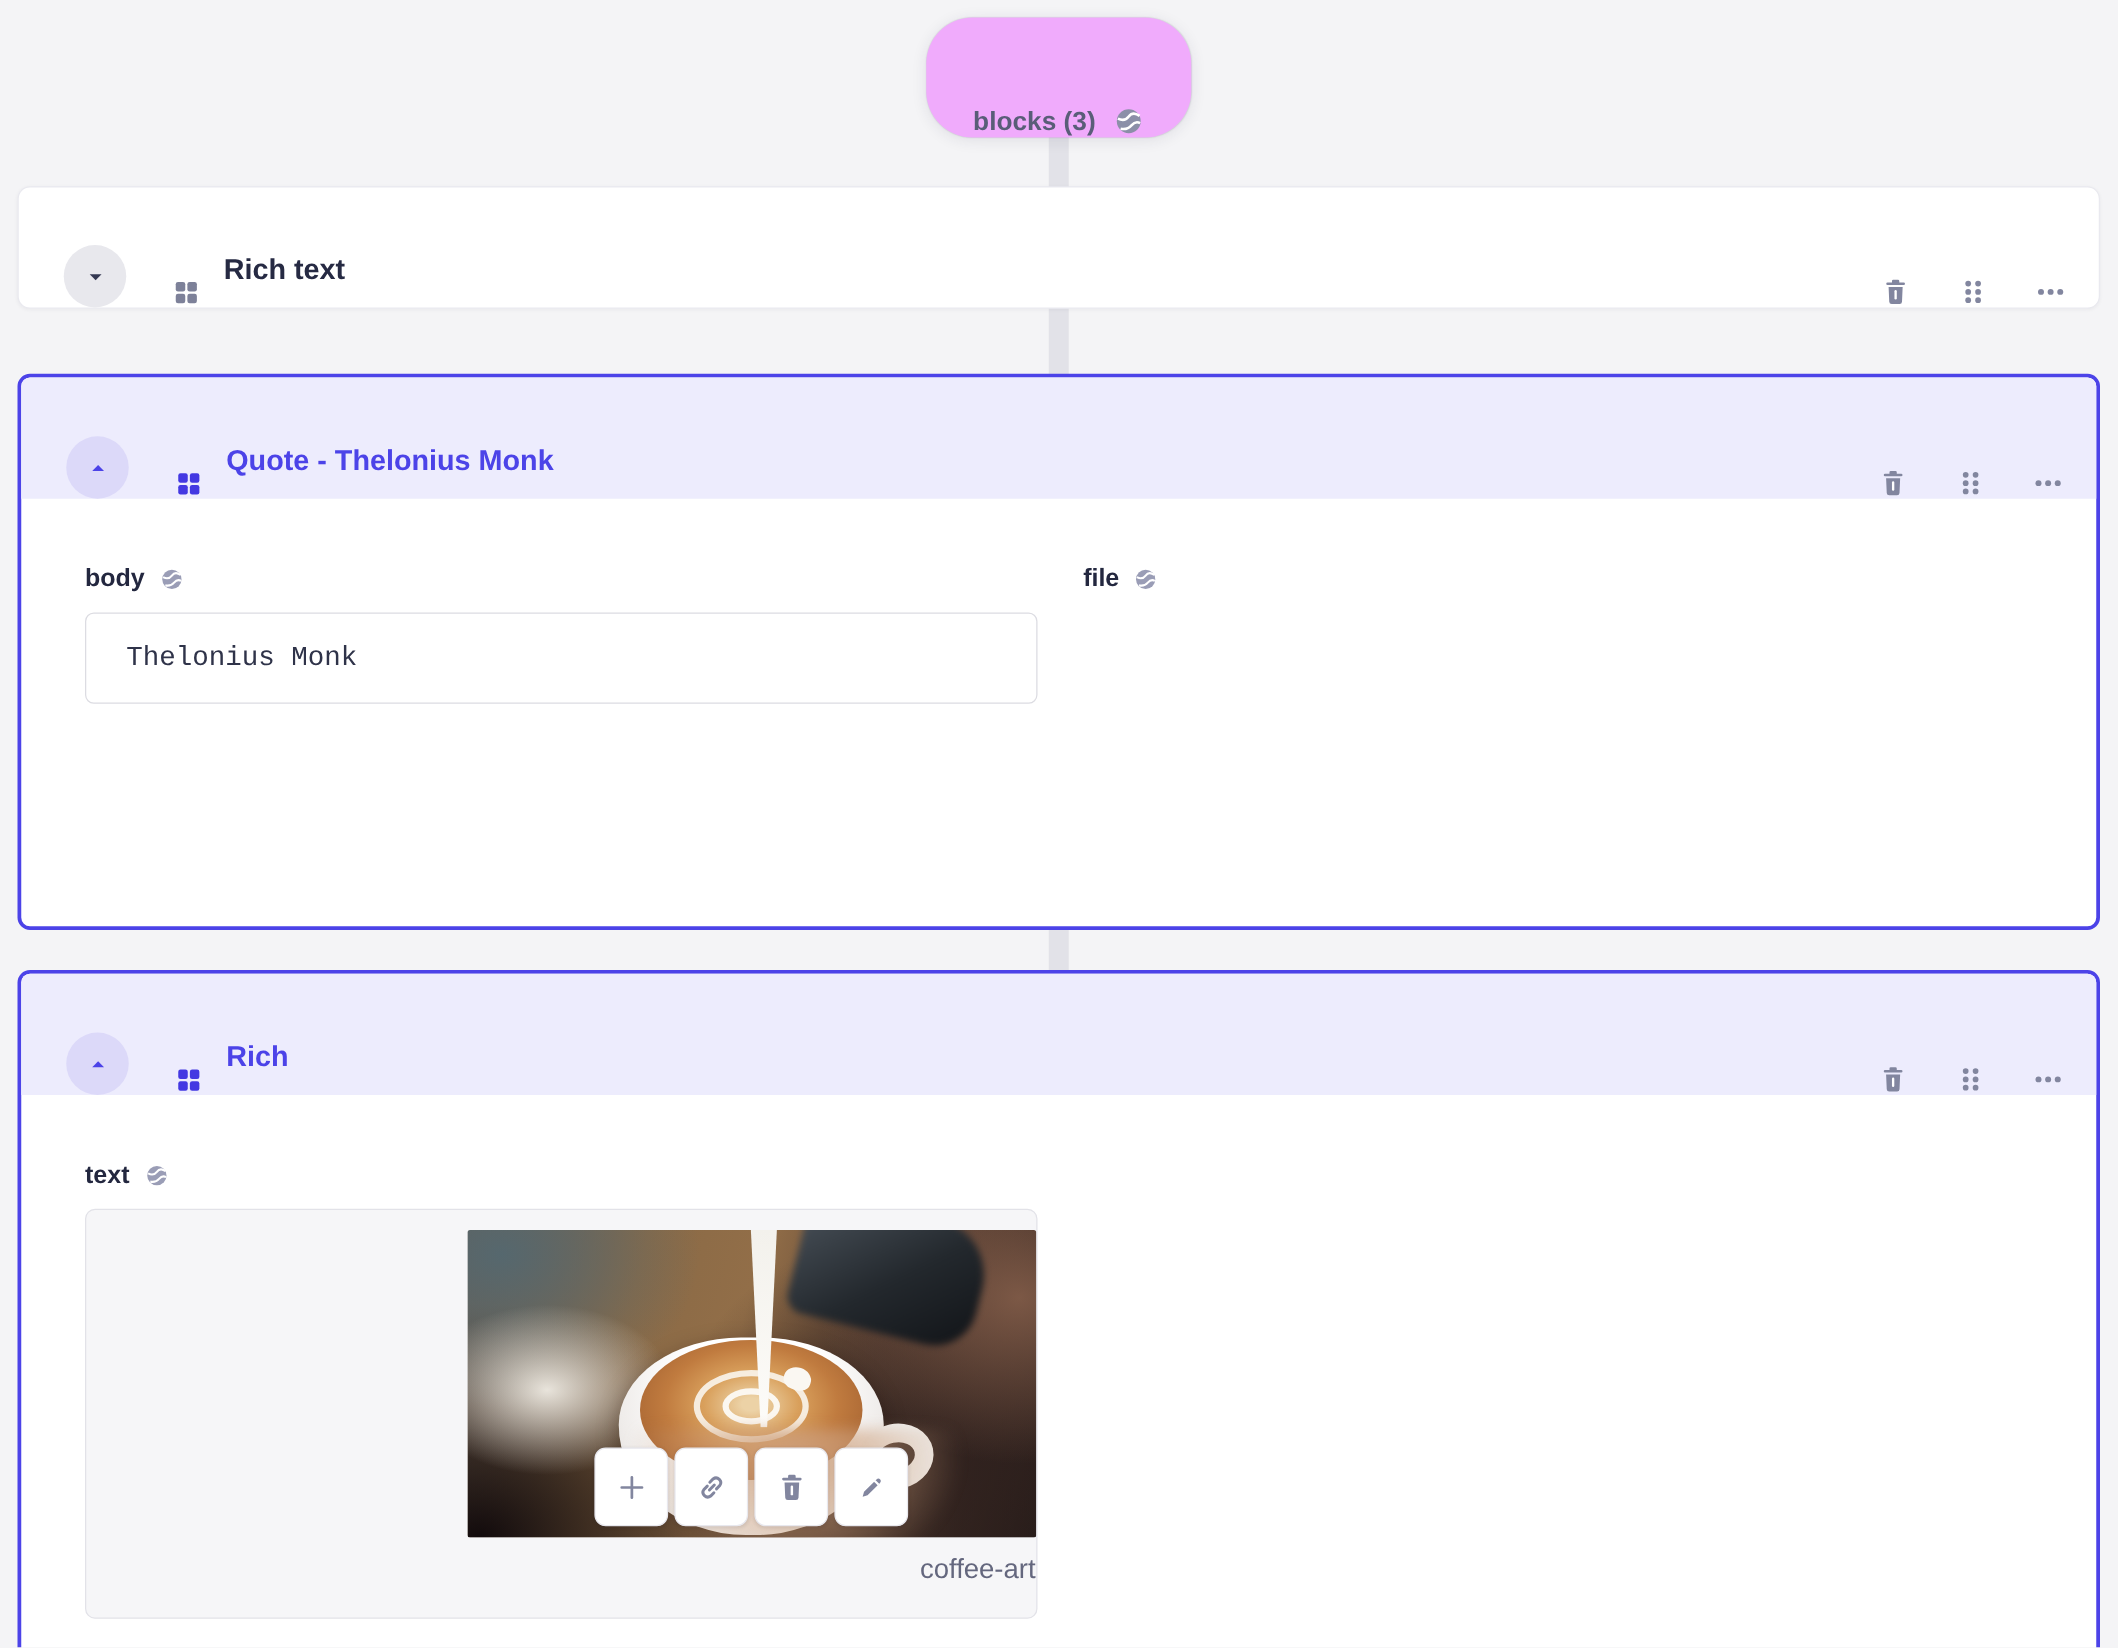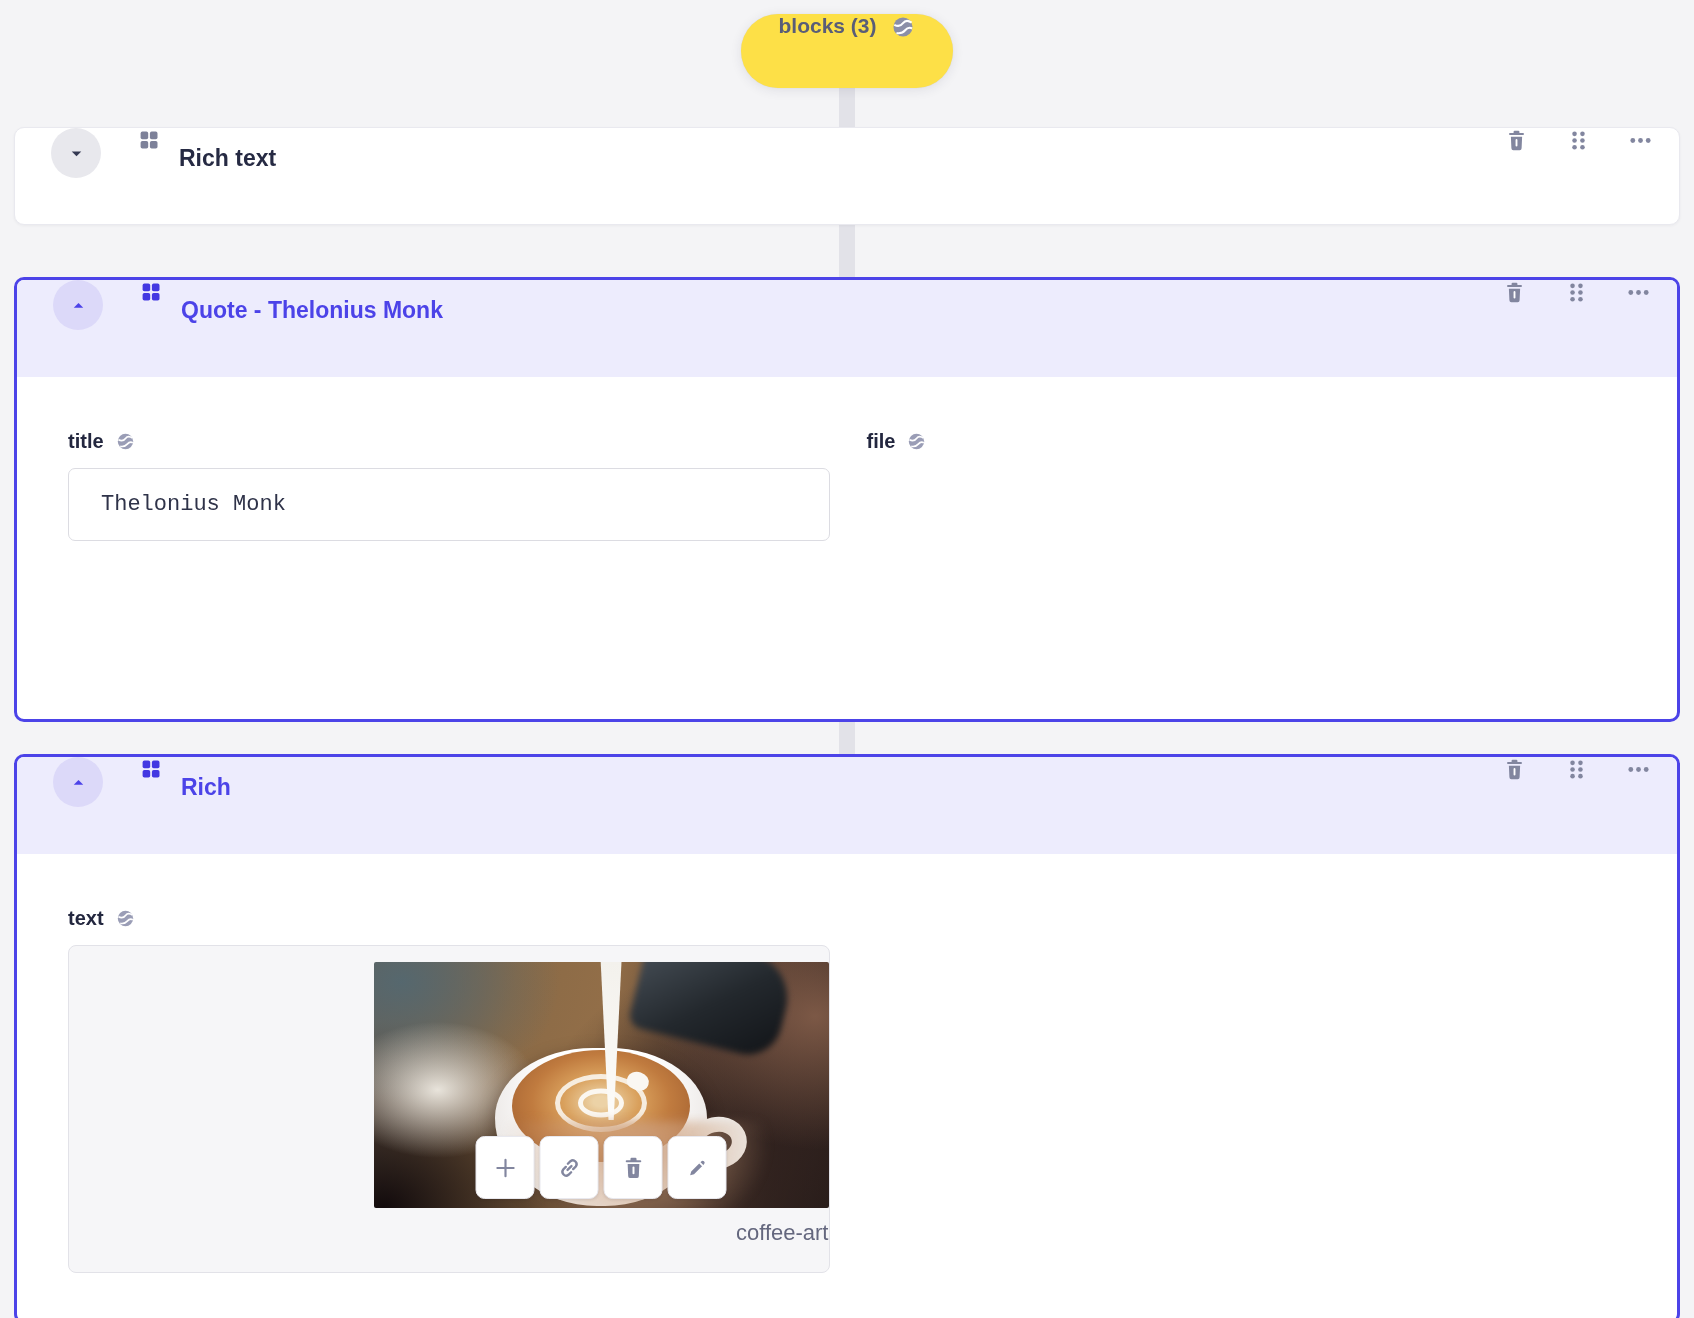--- a/index.html
+++ b/index.html
@@ -8,31 +8,31 @@
     --input-text:#2f3349; --muted-text:#64677e; --border:#dcdce2;
   }
   *{box-sizing:border-box}
   html,body{margin:0;padding:0}
   body{font-family:"Liberation Sans",sans-serif;background:var(--page-bg)}
   .canvas{position:relative;width:1694px;height:1318px;overflow:hidden;background:var(--page-bg)}
 
   .connector{position:absolute;left:839px;top:55px;width:16px;height:730px;background:var(--connector);z-index:0}
 
   .pill-row{position:relative;z-index:1;display:flex;justify-content:center;padding-top:14px}
-  .pill{height:74px;border-radius:37px;background:#fde047;display:flex;align-items:flex-start;gap:13px;padding:0 37px;
+  .pill{height:96px;border-radius:37px;background:#f0abfc;display:flex;align-items:flex-end;gap:13px;padding:0 37px;
         box-shadow:0 2px 12px rgba(40,40,70,.10),0 0 1px rgba(40,40,70,.12)}
   .pill-label{font-size:21px;font-weight:700;color:#595d78}
 
   .card{position:relative;z-index:1;margin:0 14px;background:#fff;border-radius:10px}
   .card-plain{margin-top:39px;height:98px;border:1px solid #e9e9ef;box-shadow:0 1px 3px rgba(33,33,66,.05)}
   .card-selected{border:3px solid var(--accent)}
   .card-quote{margin-top:52px;height:445px}
   .card-media{margin-top:32px;height:570px}
 
-  .block-header{display:flex;align-items:flex-start;height:96px;padding:0 26px 0 36px;border-radius:7px 7px 0 0}
+  .block-header{display:flex;align-items:flex-end;height:96px;padding:0 26px 0 36px;border-radius:7px 7px 0 0}
   .card-selected .block-header{height:97px;background:var(--accent-header-bg)}
   .toggle{width:50px;height:50px;border-radius:50%;border:none;cursor:pointer;display:flex;align-items:center;justify-content:center;padding:0;flex:none}
   .toggle-plain{background:#e8e8ed;color:#343852}
   .toggle-accent{background:var(--accent-toggle-bg);color:var(--accent)}
   .type-icon{margin-left:36px;flex:none}
   .type-gray{color:#7d8199}.type-accent{color:#4338e2}
   .block-title{margin-left:18px;font-size:23px;font-weight:700;line-height:1;white-space:nowrap}
   .title-dark{color:var(--title-text)}.title-accent{color:var(--accent)}
   .spacer{flex:1}
   .header-actions{display:flex;align-items:center;gap:37px}
@@ -216,21 +216,21 @@
             <svg class="ic ic25">
               <use href="#i-dots"></use>
             </svg>
           </button>
       </div>
     </div>
     <div class="block-content">
       <div class="field-grid">
         <div class="field">
           <div class="label-row">
-            <span class="field-label">title</span>
+            <span class="field-label">body</span>
             <svg class="ic ic20 ic-globe">
                 <use href="#i-globe"></use>
               </svg>
           </div>
           <input class="text-input" type="text" value="Thelonius Monk" style="">
         </div>
         <div class="field">
           <div class="label-row">
             <span class="field-label">file</span>
             <svg class="ic ic20 ic-globe">

